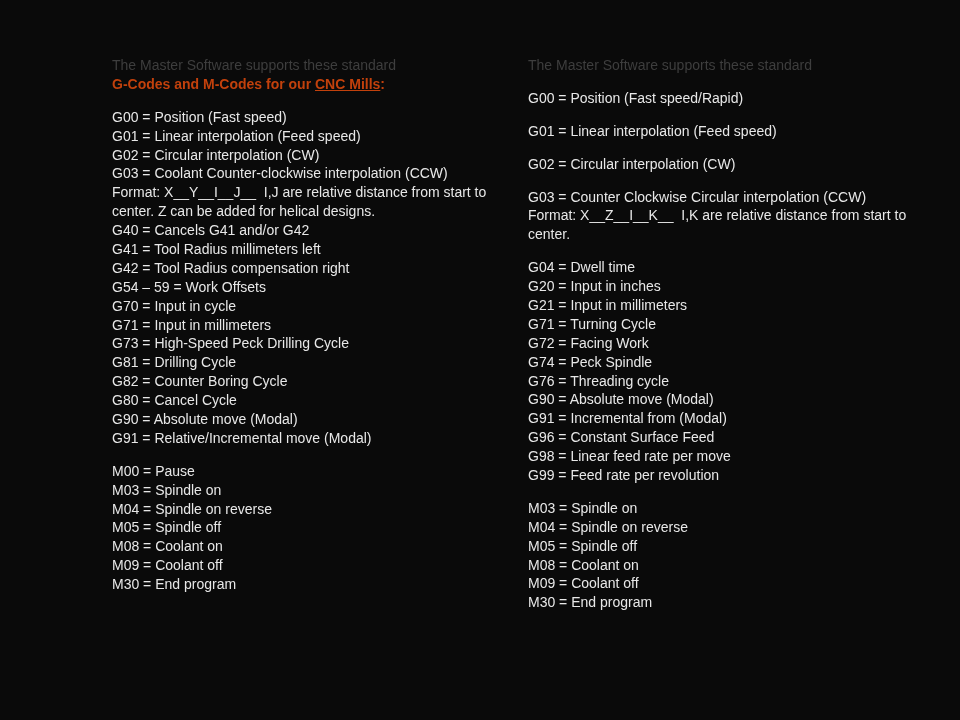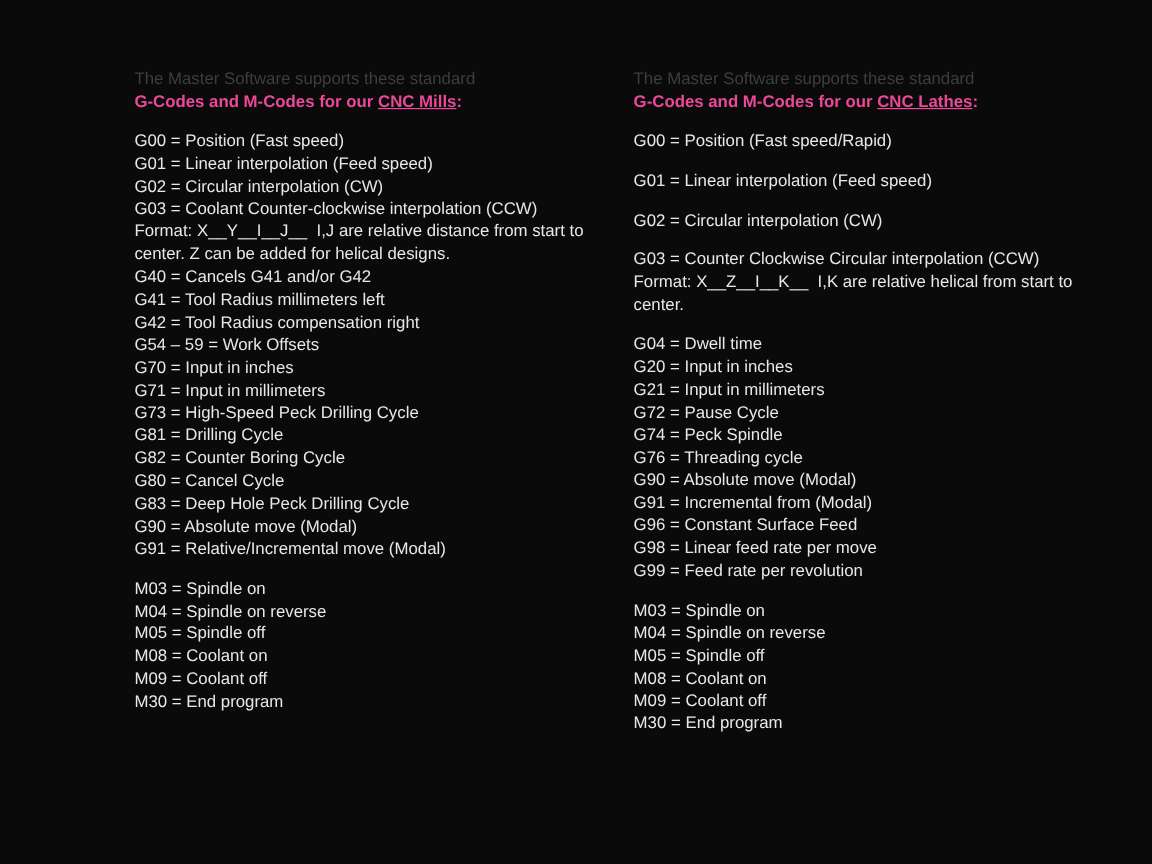--- a/index.html
+++ b/index.html
@@ -27,21 +27,21 @@
   }
   .col.right {
     padding-left: 16px;
     width: 400px;
   }
   .intro-dim {
     color: #3e3e3e;
   }
   .intro-bold {
     font-weight: bold;
-    color: #ec4899;
+    color: #c2410c;
   }
   .underline {
     text-decoration: underline;
   }
   .block {
     margin: 0;
     white-space: pre-wrap;
   }
   .spacer {
     height: 14px;
@@ -61,62 +61,60 @@
     <div id="mills-g">
         <div class="block">G00 = Position (Fast speed)</div>
         <div class="block">G01 = Linear interpolation (Feed speed)</div>
         <div class="block">G02 = Circular interpolation (CW)</div>
         <div class="block">G03 = Coolant Counter-clockwise interpolation (CCW)</div>
         <div class="block">Format: X__Y__I__J__  I,J are relative distance from start to center. Z can be added for helical designs.</div>
         <div class="block">G40 = Cancels G41 and/or G42</div>
         <div class="block">G41 = Tool Radius millimeters left</div>
         <div class="block">G42 = Tool Radius compensation right</div>
         <div class="block">G54 – 59 = Work Offsets</div>
-        <div class="block">G70 = Input in inches</div>
+        <div class="block">G70 = Input in cycle</div>
         <div class="block">G71 = Input in millimeters</div>
         <div class="block">G73 = High-Speed Peck Drilling Cycle</div>
         <div class="block">G81 = Drilling Cycle</div>
         <div class="block">G82 = Counter Boring Cycle</div>
         <div class="block">G80 = Cancel Cycle</div>
-        <div class="block">G83 = Deep Hole Peck Drilling Cycle</div>
         <div class="block">G90 = Absolute move (Modal)</div>
         <div class="block">G91 = Relative/Incremental move (Modal)</div>
       </div>
     <div class="spacer"></div>
     <div id="mills-m">
+        <div class="block">M00 = Pause</div>
         <div class="block">M03 = Spindle on</div>
         <div class="block">M04 = Spindle on reverse</div>
         <div class="block">M05 = Spindle off</div>
         <div class="block">M08 = Coolant on</div>
         <div class="block">M09 = Coolant off</div>
         <div class="block">M30 = End program</div>
       </div>
   </div>
 
   <div class="col right">
     <div class="intro-dim">The Master Software supports these standard</div>
-    <div class="intro-bold">
-      <span>G-Codes and M-Codes for our </span><span class="underline">CNC Lathes</span><span>:</span>
-    </div>
     <div class="spacer"></div>
 
     <div class="block">G00 = Position (Fast speed/Rapid)</div>
     <div class="spacer"></div>
     <div class="block">G01 = Linear interpolation (Feed speed)</div>
     <div class="spacer"></div>
     <div class="block">G02 = Circular interpolation (CW)</div>
     <div class="spacer"></div>
     <div class="block">G03 = Counter Clockwise Circular interpolation (CCW)</div>
-    <div class="block">Format: X__Z__I__K__  I,K are relative helical from start to center.</div>
+    <div class="block">Format: X__Z__I__K__  I,K are relative distance from start to center.</div>
     <div class="spacer"></div>
     <div id="lathes-grest">
         <div class="block">G04 = Dwell time</div>
         <div class="block">G20 = Input in inches</div>
         <div class="block">G21 = Input in millimeters</div>
-        <div class="block">G72 = Pause Cycle</div>
+        <div class="block">G71 = Turning Cycle</div>
+        <div class="block">G72 = Facing Work</div>
         <div class="block">G74 = Peck Spindle</div>
         <div class="block">G76 = Threading cycle</div>
         <div class="block">G90 = Absolute move (Modal)</div>
         <div class="block">G91 = Incremental from (Modal)</div>
         <div class="block">G96 = Constant Surface Feed</div>
         <div class="block">G98 = Linear feed rate per move</div>
         <div class="block">G99 = Feed rate per revolution</div>
       </div>
     <div class="spacer"></div>
     <div id="lathes-m">

